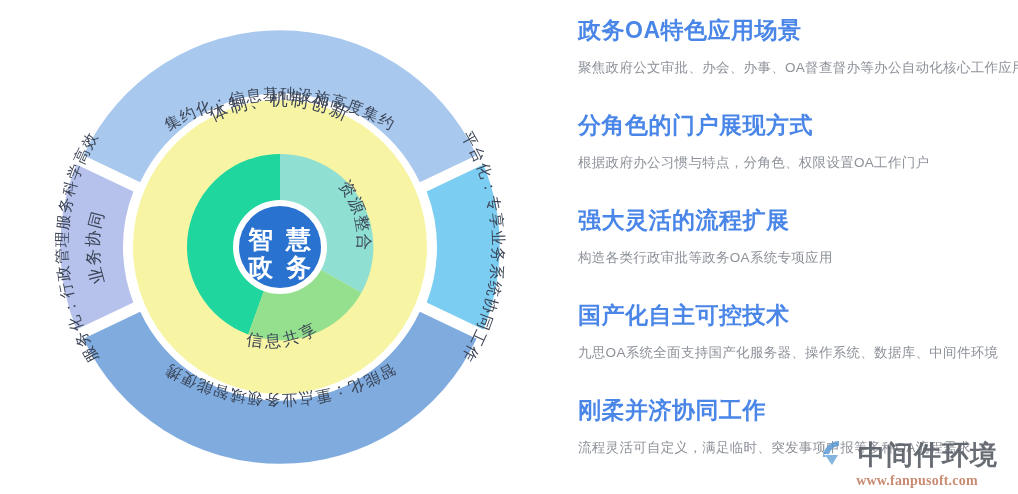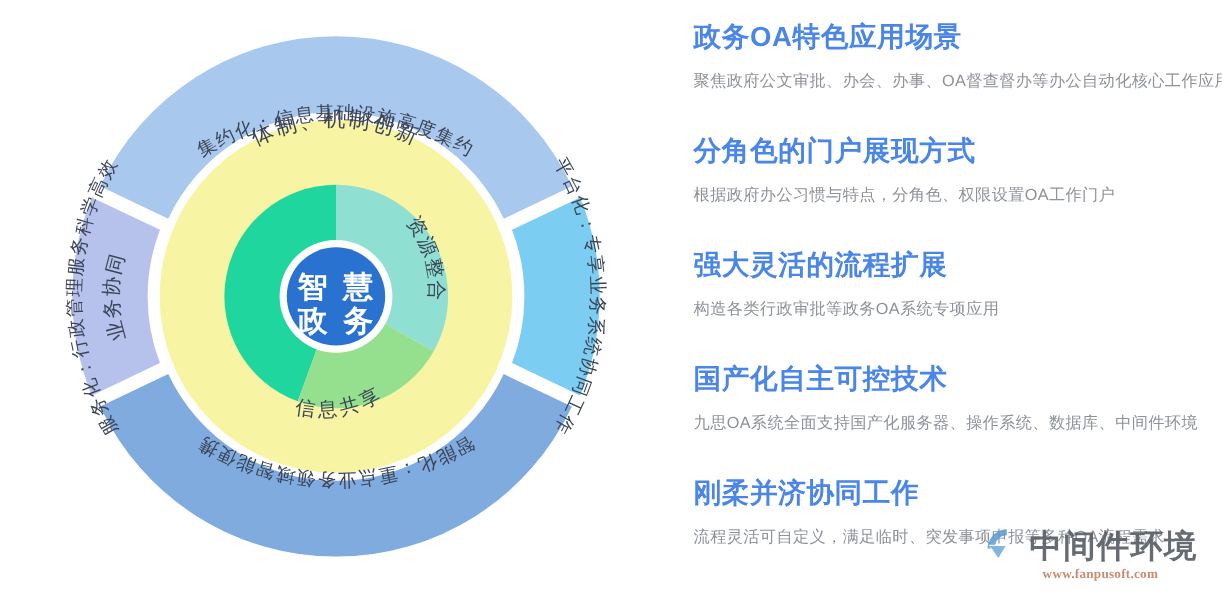--- a/index.html
+++ b/index.html
@@ -113,21 +113,21 @@
   #watermark .wm-text {
     font-size: 27px;
     font-weight: 700;
     color: #5b6068;
     letter-spacing: 1px;
     opacity: 0.92;
     line-height: 30px;
   }
   #watermark .wm-url {
     font-family: "Liberation Serif", "DejaVu Serif", serif;
-    font-size: 11px;
+    font-size: 14px;
     font-weight: 700;
     color: #c98b72;
     letter-spacing: 0.2px;
     text-align: center;
     margin-top: 1px;
   }
 </style>
 </head>
 <body>
 

